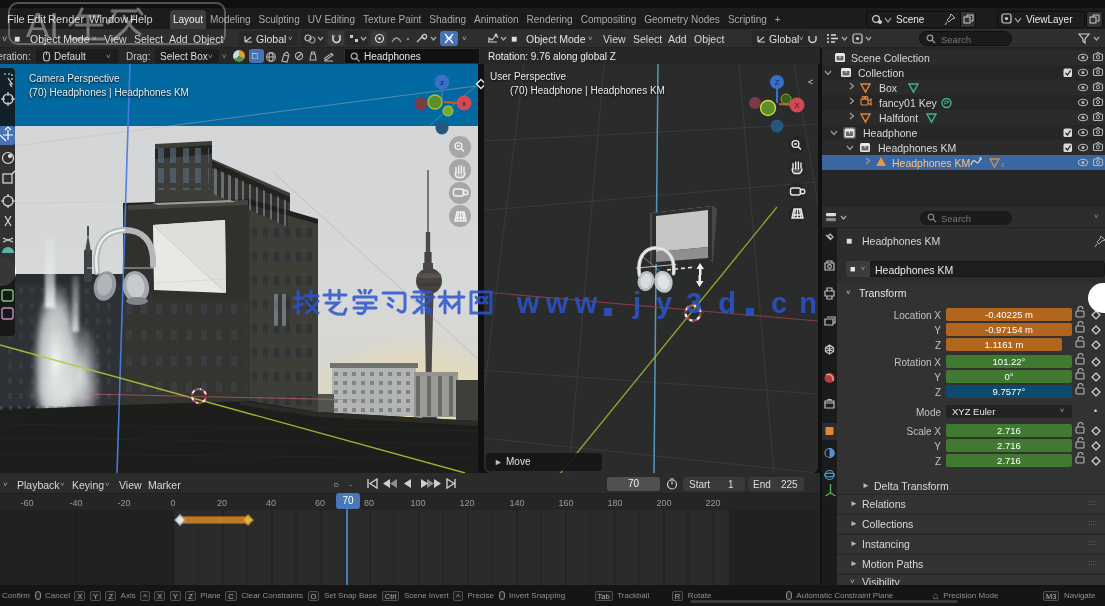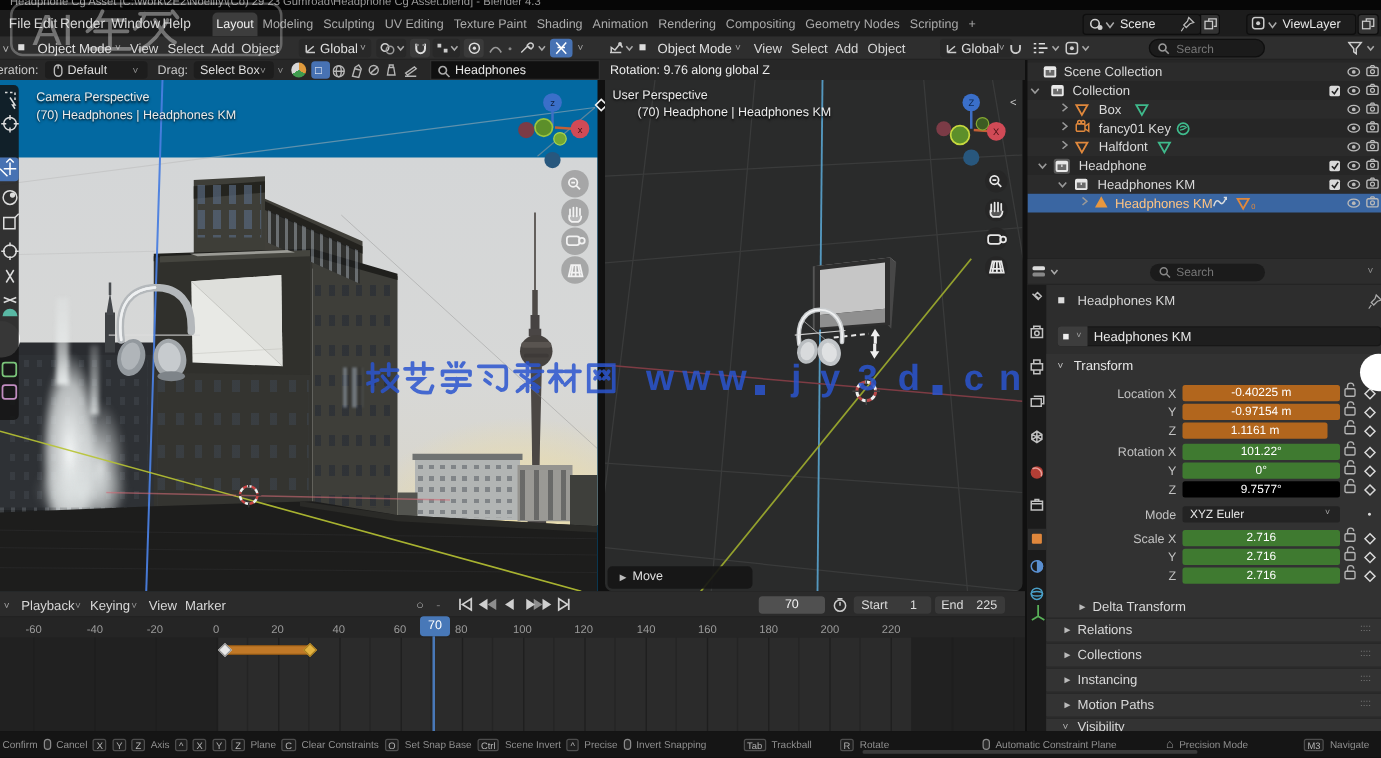--- a/index.html
+++ b/index.html
@@ -6,23 +6,20 @@
   html,body { width:1105px; height:606px; overflow:hidden; background:#101010;
     font-family:"Liberation Sans", sans-serif; }
   .abs { position:absolute; }
   #stage { position:relative; width:1105px; height:606px; background:#101010; }
   .txt { position:absolute; white-space:nowrap; }
 </style>
 </head>
 <body>
 <div id="stage">
 
-  <div class="abs" style="left:0;top:0;width:1105px;height:8px;background:#060606;overflow:hidden;">
-    <div class="txt" style="left:8px;top:-4px;font-size:9px;color:#9a9a9a;">Headphone Cg Asset [C:\Work\2E2\Noelify\(Co) 29 23 Gumroad\Headphone Cg Asset.blend] - Blender 4.3</div>
-  </div>
 
   <div class="abs" style="left:0;top:8px;width:1105px;height:21px;background:#1c1c1c;"></div>
   <div class="txt" style="left:7px;top:13px;font-size:11px;color:#d6d6d6;">File</div>
   <div class="txt" style="left:27px;top:13px;font-size:11px;color:#d6d6d6;">Edit</div>
   <div class="txt" style="left:48px;top:13px;font-size:11px;color:#d6d6d6;">Render</div>
   <div class="txt" style="left:89px;top:13px;font-size:11px;color:#d6d6d6;">Window</div>
   <div class="txt" style="left:130px;top:13px;font-size:11px;color:#d6d6d6;">Help</div>
   <div class="abs" style="left:170px;top:10px;width:36px;height:19px;background:#3d3d3d;border-radius:4px 4px 0 0;"></div>
   <div id="tabs" class="abs" style="left:170px;top:14px;height:15px;display:flex;font-size:10px;color:#ababab;">
     <span style="width:36px;text-align:center;color:#f0f0f0;">Layout</span>
@@ -638,21 +635,21 @@
     <div class="abs" style="left:124px;top:101px;width:126px;height:13px;background:#b2661d;border-radius:2px;text-align:center;font-size:9.5px;color:#fff;line-height:13px;">-0.40225 m</div>
     <div class="txt" style="left:24px;top:118px;width:95px;text-align:right;font-size:10px;color:#c2c2c2;">Y</div>
     <div class="abs" style="left:124px;top:116px;width:126px;height:13px;background:#b2661d;border-radius:2px;text-align:center;font-size:9.5px;color:#fff;line-height:13px;">-0.97154 m</div>
     <div class="txt" style="left:24px;top:133px;width:95px;text-align:right;font-size:10px;color:#c2c2c2;">Z</div>
     <div class="abs" style="left:124px;top:131px;width:116px;height:13px;background:#b2661d;border-radius:2px;text-align:center;font-size:9.5px;color:#fff;line-height:13px;">1.1161 m</div>
     <div class="txt" style="left:24px;top:150px;width:95px;text-align:right;font-size:10px;color:#c2c2c2;">Rotation X</div>
     <div class="abs" style="left:124px;top:148px;width:126px;height:13px;background:#3f7a30;border-radius:2px;text-align:center;font-size:9.5px;color:#fff;line-height:13px;">101.22°</div>
     <div class="txt" style="left:24px;top:165px;width:95px;text-align:right;font-size:10px;color:#c2c2c2;">Y</div>
     <div class="abs" style="left:124px;top:163px;width:126px;height:13px;background:#3f7a30;border-radius:2px;text-align:center;font-size:9.5px;color:#fff;line-height:13px;">0°</div>
     <div class="txt" style="left:24px;top:180px;width:95px;text-align:right;font-size:10px;color:#c2c2c2;">Z</div>
-    <div class="abs" style="left:124px;top:178px;width:126px;height:13px;background:#000000;border-radius:2px;text-align:center;font-size:9.5px;color:#fff;line-height:13px;">9.7577°</div>
+    <div class="abs" style="left:124px;top:178px;width:126px;height:13px;background:#0c4a6e;border-radius:2px;text-align:center;font-size:9.5px;color:#fff;line-height:13px;">9.7577°</div>
     <div class="txt" style="left:24px;top:200px;width:95px;text-align:right;font-size:10px;color:#c2c2c2;">Mode</div>
     <div class="abs" style="left:124px;top:198px;width:126px;height:13px;background:#232323;border-radius:2px;font-size:9.5px;color:#e8e8e8;line-height:13px;padding-left:6px;">XYZ Euler</div>
     <div class="txt" style="left:238px;top:200px;font-size:7px;color:#aaa;">˅</div>
     <div class="txt" style="left:272px;top:199px;font-size:9px;color:#ddd;">•</div>
     <div class="txt" style="left:24px;top:219px;width:95px;text-align:right;font-size:10px;color:#c2c2c2;">Scale X</div>
     <div class="abs" style="left:124px;top:217px;width:126px;height:13px;background:#3f7a30;border-radius:2px;text-align:center;font-size:9.5px;color:#fff;line-height:13px;">2.716</div>
     <div class="txt" style="left:24px;top:234px;width:95px;text-align:right;font-size:10px;color:#c2c2c2;">Y</div>
     <div class="abs" style="left:124px;top:232px;width:126px;height:13px;background:#3f7a30;border-radius:2px;text-align:center;font-size:9.5px;color:#fff;line-height:13px;">2.716</div>
     <div class="txt" style="left:24px;top:249px;width:95px;text-align:right;font-size:10px;color:#c2c2c2;">Z</div>
     <div class="abs" style="left:124px;top:247px;width:126px;height:13px;background:#3f7a30;border-radius:2px;text-align:center;font-size:9.5px;color:#fff;line-height:13px;">2.716</div>

